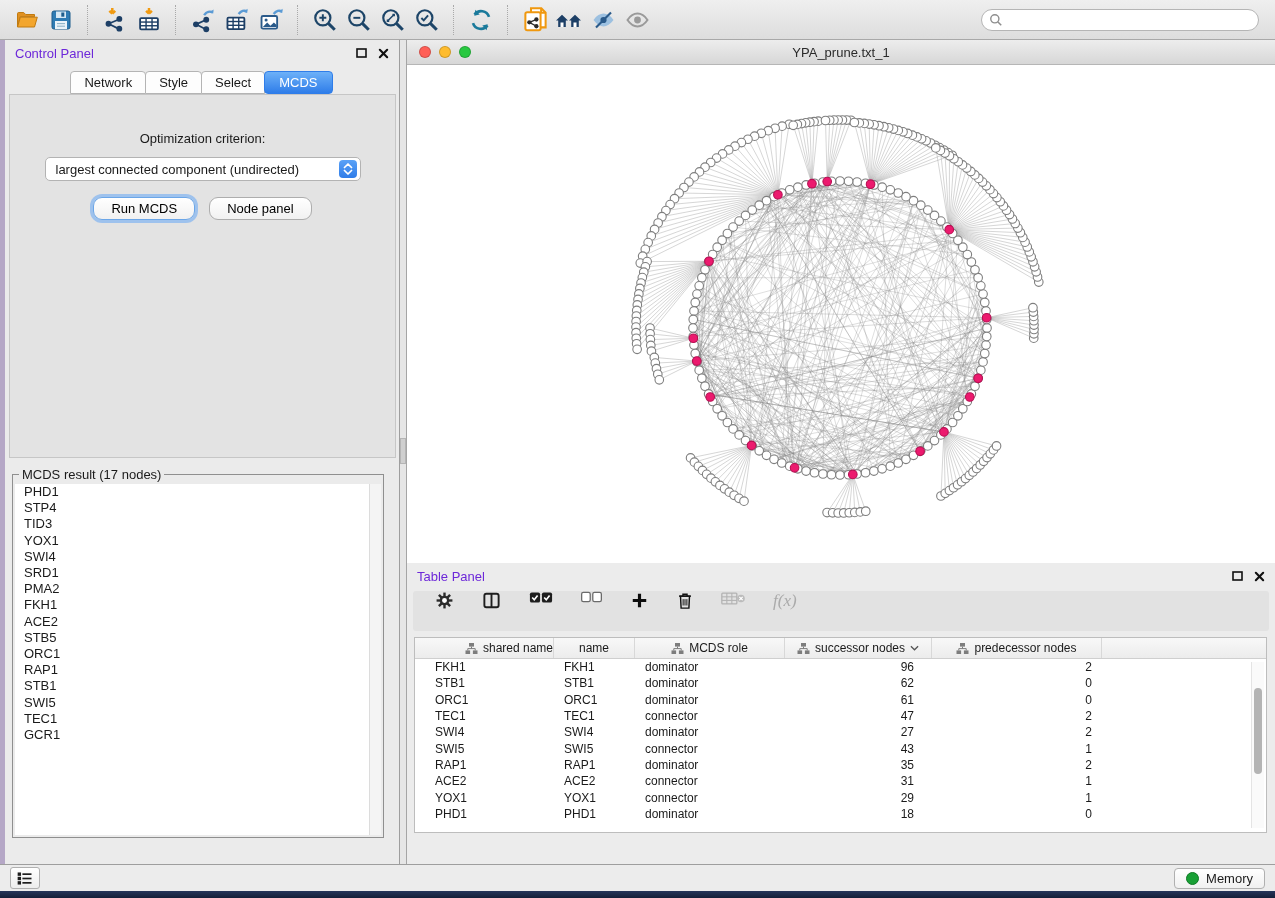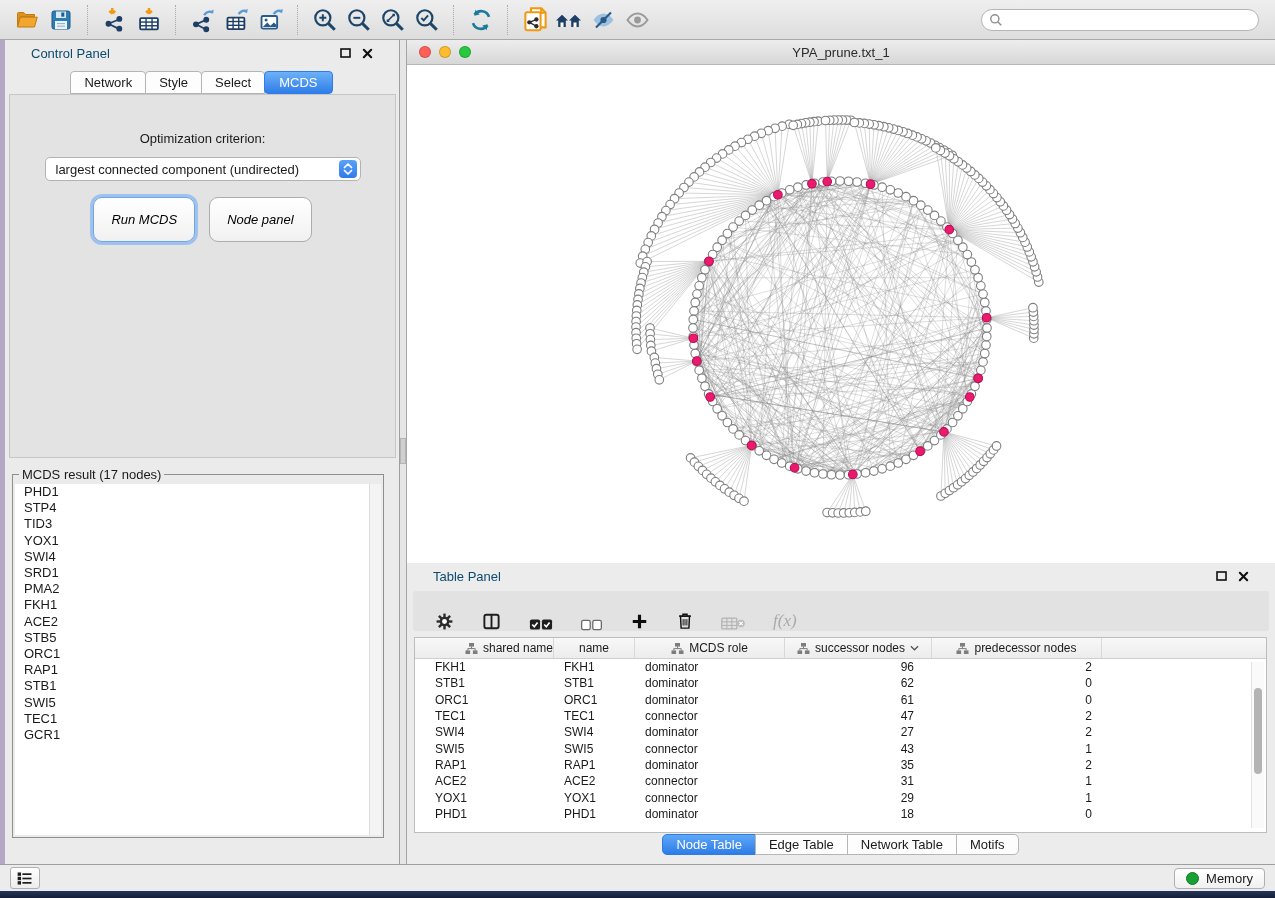--- a/index.html
+++ b/index.html
@@ -22,41 +22,41 @@
     background:linear-gradient(#25355a,#141f38);}
   
   #status-bar{position:absolute;left:0;top:864px;width:1275px;height:27px;background:#ececec;
     border-top:1px solid #9e9e9e;display:flex;align-items:center;padding:0 10px;box-sizing:border-box;}
   #list-btn{width:28px;height:20px;border:1px solid #b0b0b0;border-radius:3px;
     background:linear-gradient(#fff,#ededed);display:flex;align-items:center;justify-content:center;}
   #memory-btn{margin-left:auto;display:flex;align-items:center;gap:7px;border:1px solid #b0b0b0;
     border-radius:4px;background:linear-gradient(#fff,#f0f0f0);padding:2px 11px;font-size:13px;}
   #memory-dot{width:11px;height:11px;border-radius:50%;background:#18a035;border:1px solid #0e7a24;}
   
-  .panel-header{height:26px;display:flex;align-items:center;padding:0 26px;font-size:13px;color:#0c4a6e;}
+  .panel-header{height:26px;display:flex;align-items:center;padding:0 10px;font-size:13px;color:#6d28d9;}
   .win-btns{margin-left:auto;display:flex;gap:11px;align-items:center;}
   
   #control-panel{position:absolute;left:5px;top:40px;width:395px;height:824px;background:#ebebeb;
     border-right:1px solid #9e9e9e;box-sizing:border-box;}
   #cp-tabs{position:absolute;left:0;top:31px;width:100%;display:flex;justify-content:center;z-index:2;}
   .cp-tab{background:#fdfdfd;border:1px solid #b4b4b4;margin-left:-1px;padding:3px 13px;
     font-size:13px;border-radius:4px 4px 0 0;}
   .cp-tab.active{background:linear-gradient(#6db1f8,#2f7de9);color:#fff;border-color:#2f7de9;
     border-radius:4px;padding:3px 14px;}
   #cp-content{position:absolute;left:4px;top:54px;width:387px;height:364px;background:#e3e3e3;
     border:1px solid #c6c6c6;box-sizing:border-box;text-align:center;}
   #opt-label{margin-top:36px;font-size:13px;}
   #opt-select{margin:11px auto 0;width:316px;height:24px;background:#fff;border:1px solid #b3b3b3;
     border-radius:5px;display:flex;align-items:center;padding-left:10px;font-size:13px;
     position:relative;box-sizing:border-box;}
   #opt-stepper{position:absolute;right:3px;top:2px;width:18px;height:18px;border-radius:4px;
     background:linear-gradient(#5aa2f7,#2f7ce8);display:flex;align-items:center;justify-content:center;}
   #cp-buttons{margin-top:16px;display:flex;justify-content:center;gap:14px;}
-  .mac-btn{padding:14px 17px;font-size:13px;background:linear-gradient(#ffffff,#f1f1f1);
-    border:1px solid #adadad;border-radius:9px;font-style:italic;}
+  .mac-btn{padding:3px 17px;font-size:13px;background:linear-gradient(#ffffff,#f1f1f1);
+    border:1px solid #adadad;border-radius:9px;}
   #run-btn{box-shadow:0 0 0 3px rgba(102,167,245,.55);border-color:#6ba6e8;}
   #mcds-fieldset{position:absolute;left:7px;top:427px;width:372px;height:371px;
     border:1px solid #8f8f8f;margin:0;padding:2px;box-sizing:border-box;}
   #mcds-fieldset legend{font-size:13px;padding:0 3px;margin-left:4px;margin-top:44px;}
   #mcds-list{width:100%;height:100%;background:#fff;position:relative;overflow:hidden;box-sizing:border-box;}
   .mcds-item{font-size:13px;line-height:16.2px;padding-left:9px;}
   #mcds-scroll{position:absolute;right:0;top:0;bottom:0;width:11px;background:#f4f4f4;
     border-left:1px solid #dcdcdc;}
   
   #v-splitter{position:absolute;left:400px;top:40px;width:6px;height:824px;background:#e6e6e6;}
@@ -68,21 +68,21 @@
   #net-titlebar{height:24px;background:linear-gradient(#ededed,#d7d7d7);border-bottom:1px solid #b6b6b6;
     position:relative;display:flex;align-items:center;justify-content:center;font-size:13px;color:#2a2a2a;}
   #traffic{position:absolute;left:12px;top:6px;display:flex;gap:8px;}
   .light{width:12px;height:12px;border-radius:50%;border:1px solid rgba(0,0,0,.18);box-sizing:border-box;}
   .light.red{background:#ff5f57}.light.yellow{background:#febc2e}.light.green{background:#28c840}
   #net-canvas{position:relative;width:100%;height:498px;background:#fff;overflow:hidden;}
   
   #table-panel{position:absolute;left:406px;top:563px;width:869px;height:301px;background:#ececec;
     border-left:1px solid #a5a5a5;box-sizing:border-box;}
   #tbl-toolbar{margin:2px 6px 0;height:40px;background:#e2e2e2;border-radius:3px;
-    display:flex;align-items:flex-end;gap:27px;padding-left:22px;}
+    display:flex;align-items:flex-start;gap:27px;padding-left:22px;}
   #fx-label{font-family:"Liberation Serif",serif;font-style:italic;font-size:17px;color:#aaa;}
   #node-table{position:absolute;left:7px;top:74px;width:853px;height:196px;background:#fff;
     border:1px solid #bdbdbd;box-sizing:border-box;overflow:hidden;}
   #thead{display:flex;height:20px;background:linear-gradient(#f8f8f8,#ececec);
     border-bottom:1px solid #cfcfcf;font-size:12px;align-items:stretch;}
   .th{display:flex;align-items:center;justify-content:center;gap:5px;border-right:1px solid #d8d8d8;
     box-sizing:border-box;flex:0 0 auto;}
   .th.fill{flex:1;border-right:none;}
   #tbody{font-size:12px;}
   .tr{display:flex;height:16.3px;align-items:center;}
@@ -1395,26 +1395,20 @@
           <div class="td c2" style="width: 150px;">dominator</div>
           <div class="td c3" style="width: 147px;">18</div>
           <div class="td c4" style="width: 170px;">0</div>
         </div>
       </div>
     <div id="tbl-vscroll">
       <div id="tbl-thumb"></div>
     </div>
   </div>
 
-  <div id="bottom-tabs">
-      <div class="seg active">Node Table</div>
-      <div class="seg">Edge Table</div>
-      <div class="seg">Network Table</div>
-      <div class="seg">Motifs</div>
-    </div>
 </div>
 
 <div id="status-bar">
   <span id="list-btn">
     <svg width="16" height="13" viewBox="0 0 24 20">
         <g fill="#1e1e1e" stroke="#1e1e1e" stroke-width="2.6">
           <rect x="2" y="2" width="2.6" height="2.6"></rect>
           <line x1="8" y1="3.3" x2="22" y2="3.3"></line>
           <rect x="2" y="8.7" width="2.6" height="2.6"></rect>
           <line x1="8" y1="10" x2="22" y2="10"></line>

